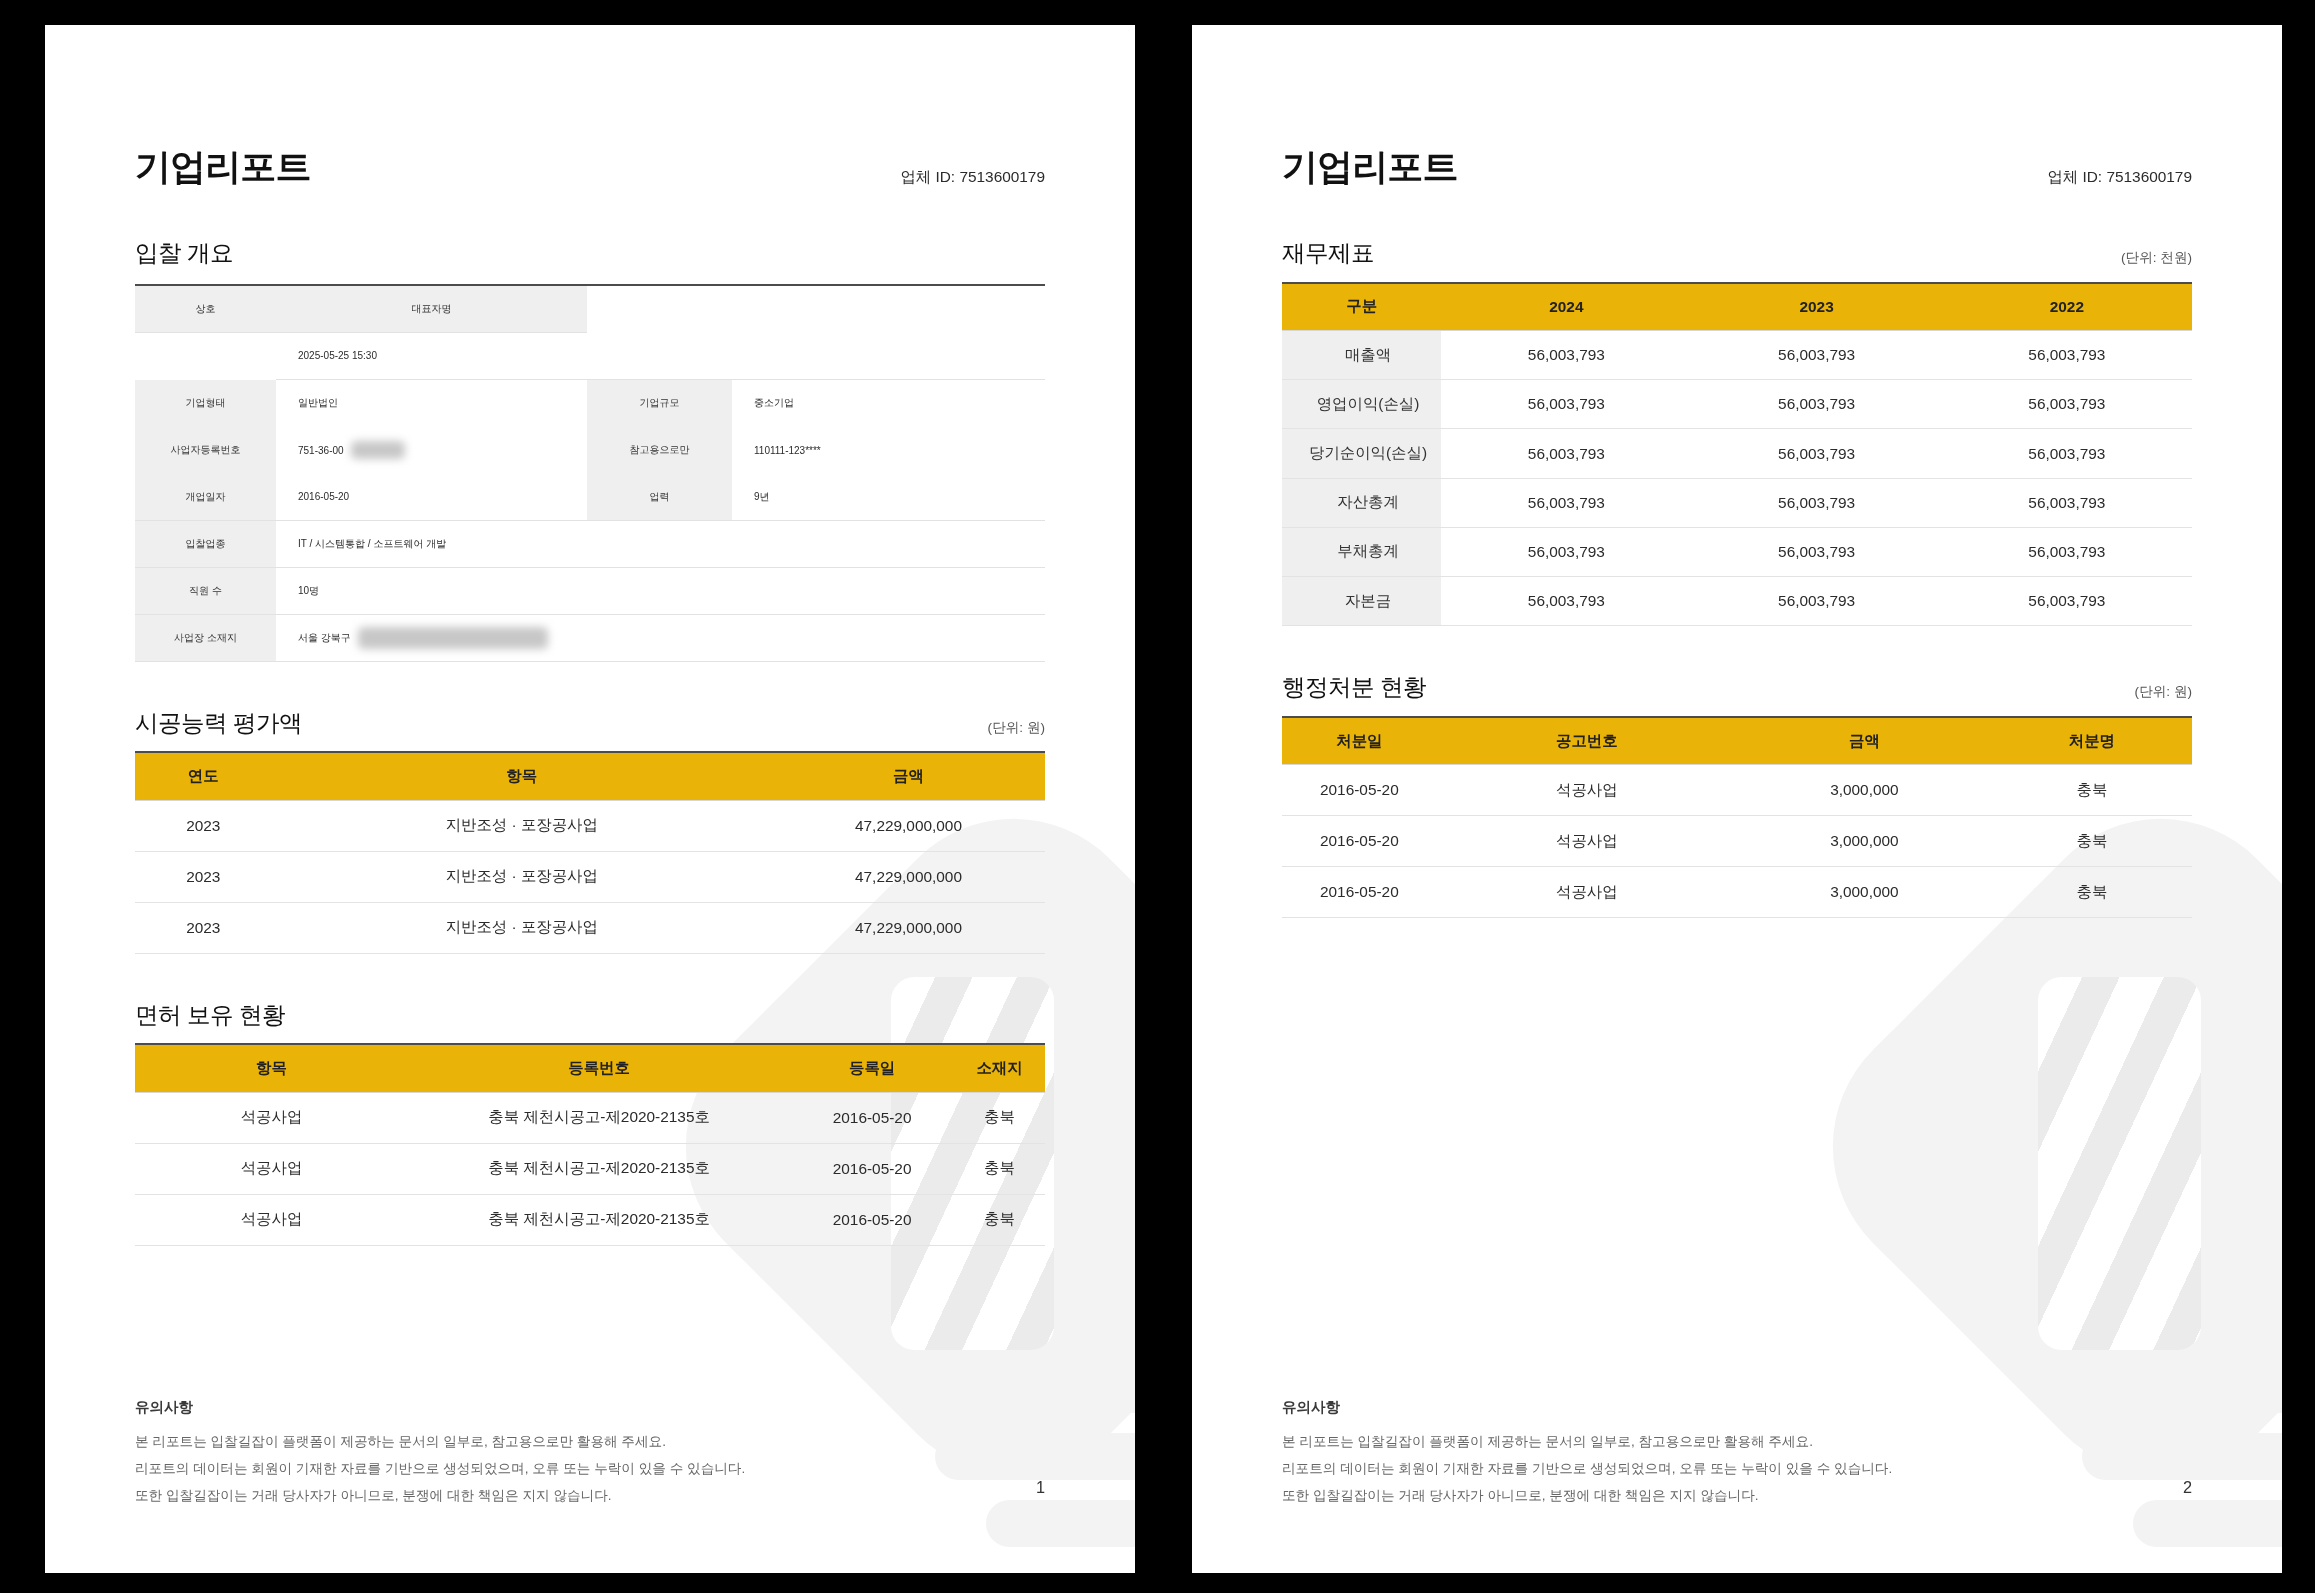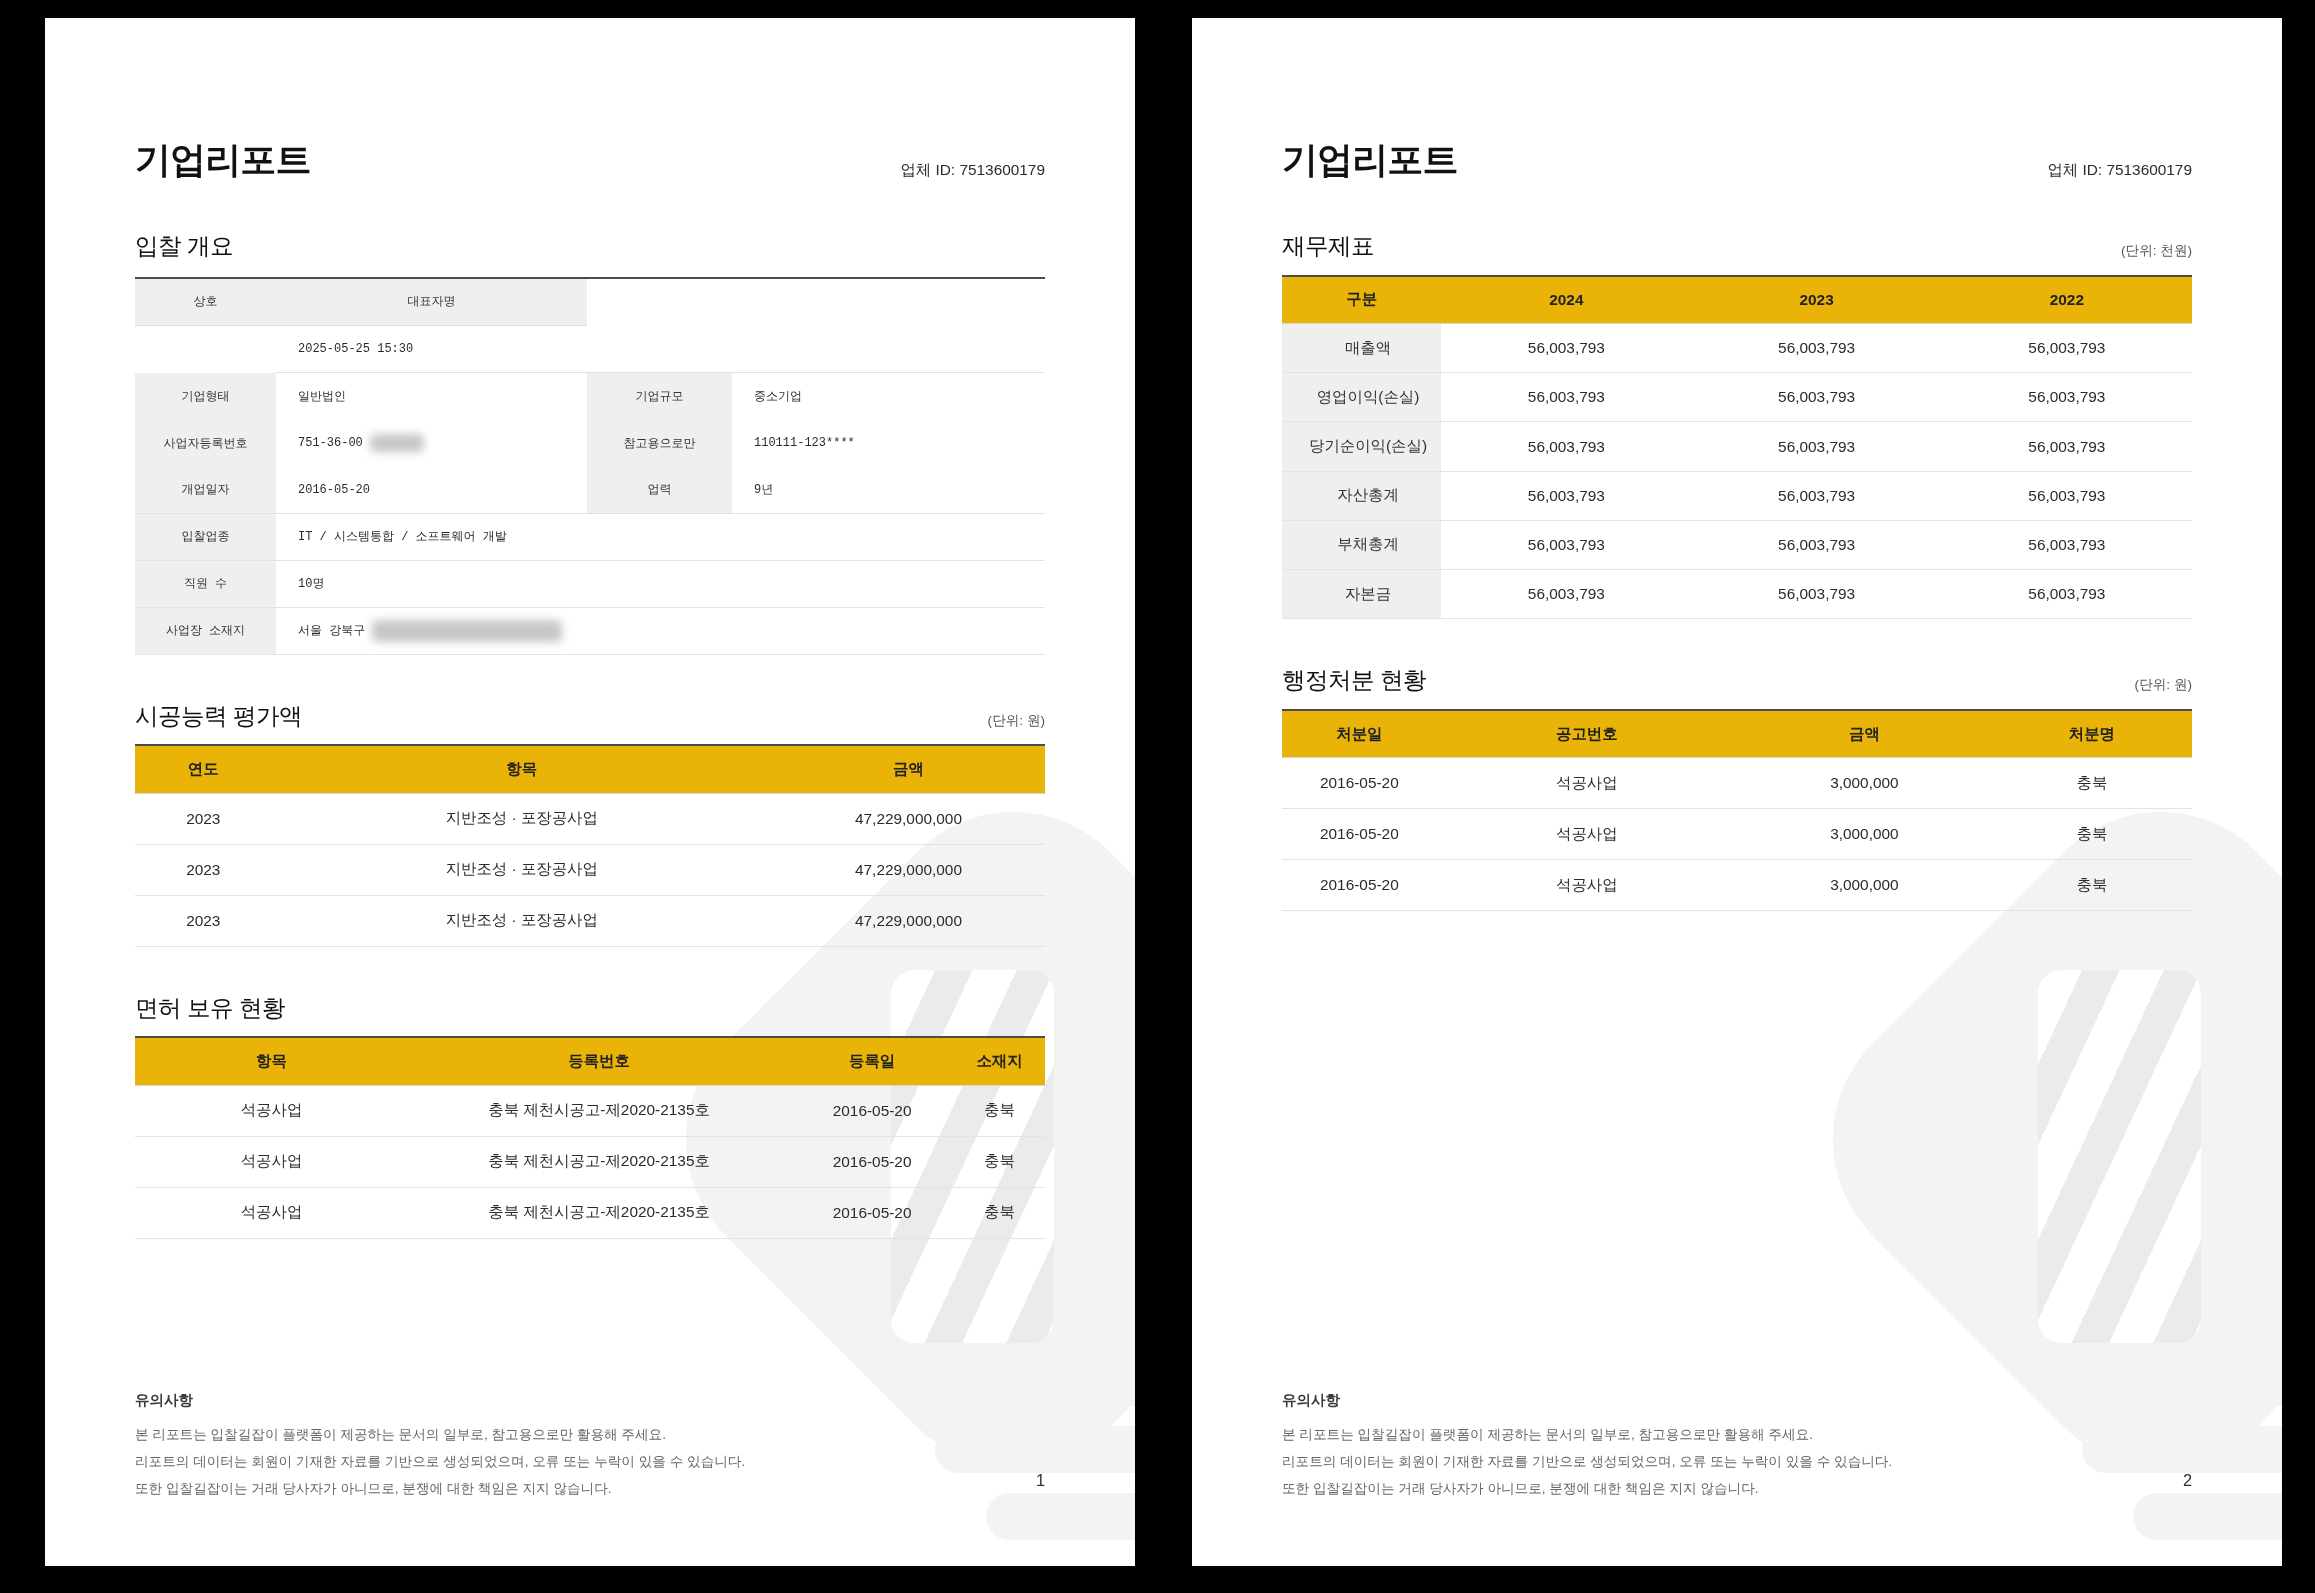--- a/index.html
+++ b/index.html
@@ -4,21 +4,21 @@
 <style>
   * { margin:0; padding:0; box-sizing:border-box; }
   html,body { width:2316px; height:1593px; }
   body {
     background:#000;
     position:relative;
     font-family:"Liberation Sans", sans-serif;
     color:#222;
   }
   .page {
-    position:absolute; top:18px;
+    position:absolute; top:25px;
     width:1090px; height:1548px;
     background:#ffffff;
     overflow:hidden;
   }
   #page-1 { left:45px; }
   #page-2 { left:1192px; }
 
   .content { position:relative; z-index:2; padding:118px 90px 0 90px; }
 
   .title-row { display:flex; justify-content:space-between; align-items:flex-end; }
@@ -29,22 +29,21 @@
   .section-title { font-size:23.5px; font-weight:normal; color:#111; letter-spacing:-0.5px; }
   .unit-note { font-size:13.6px; color:#555; padding-bottom:1.8px; }
 
   
   .kv-table {
     margin-top:14.5px;
     display:grid;
     grid-template-columns:141px 311px 145px 313px;
     grid-auto-rows:47px;
     border-top:2.7px solid #4c4c4c;
-    font-size:12px;
-    font-family:Liberation Mono, monospace;
+    font-size:10px;
   }
   .kv-label {
     background:#efefef; color:#333;
     display:flex; align-items:center; justify-content:center;
     text-align:center; padding:0 5.4px;
   }
   .kv-value { display:flex; align-items:center; padding-left:22px; color:#2b2b2b; }
   .span3 { grid-column:2 / span 3; }
   .bb { border-bottom:0.9px solid #e2e2e2; }
 

